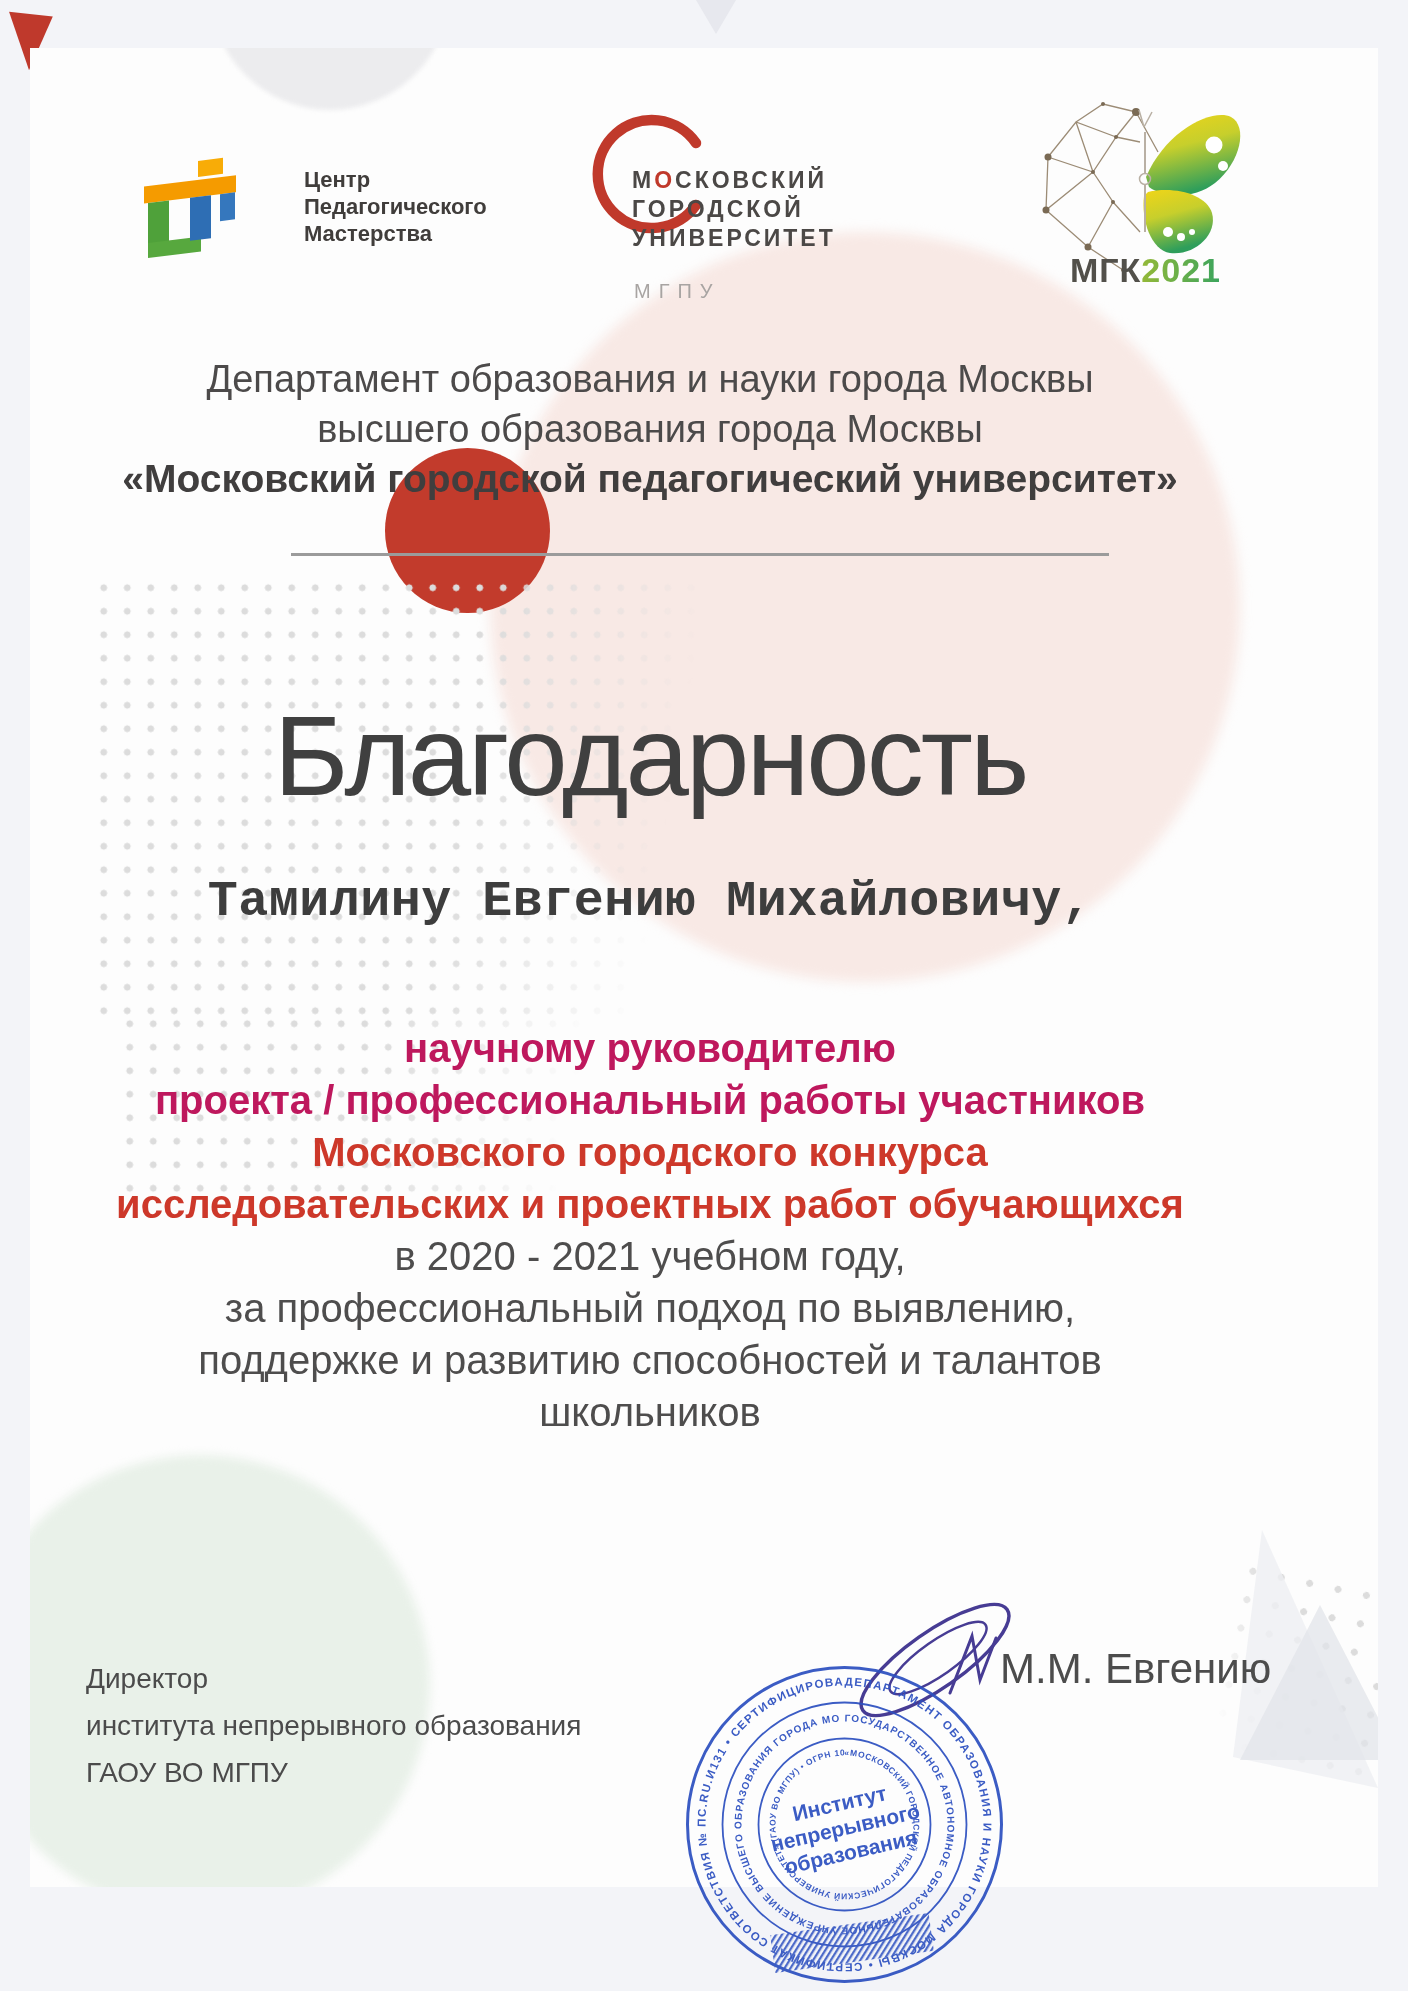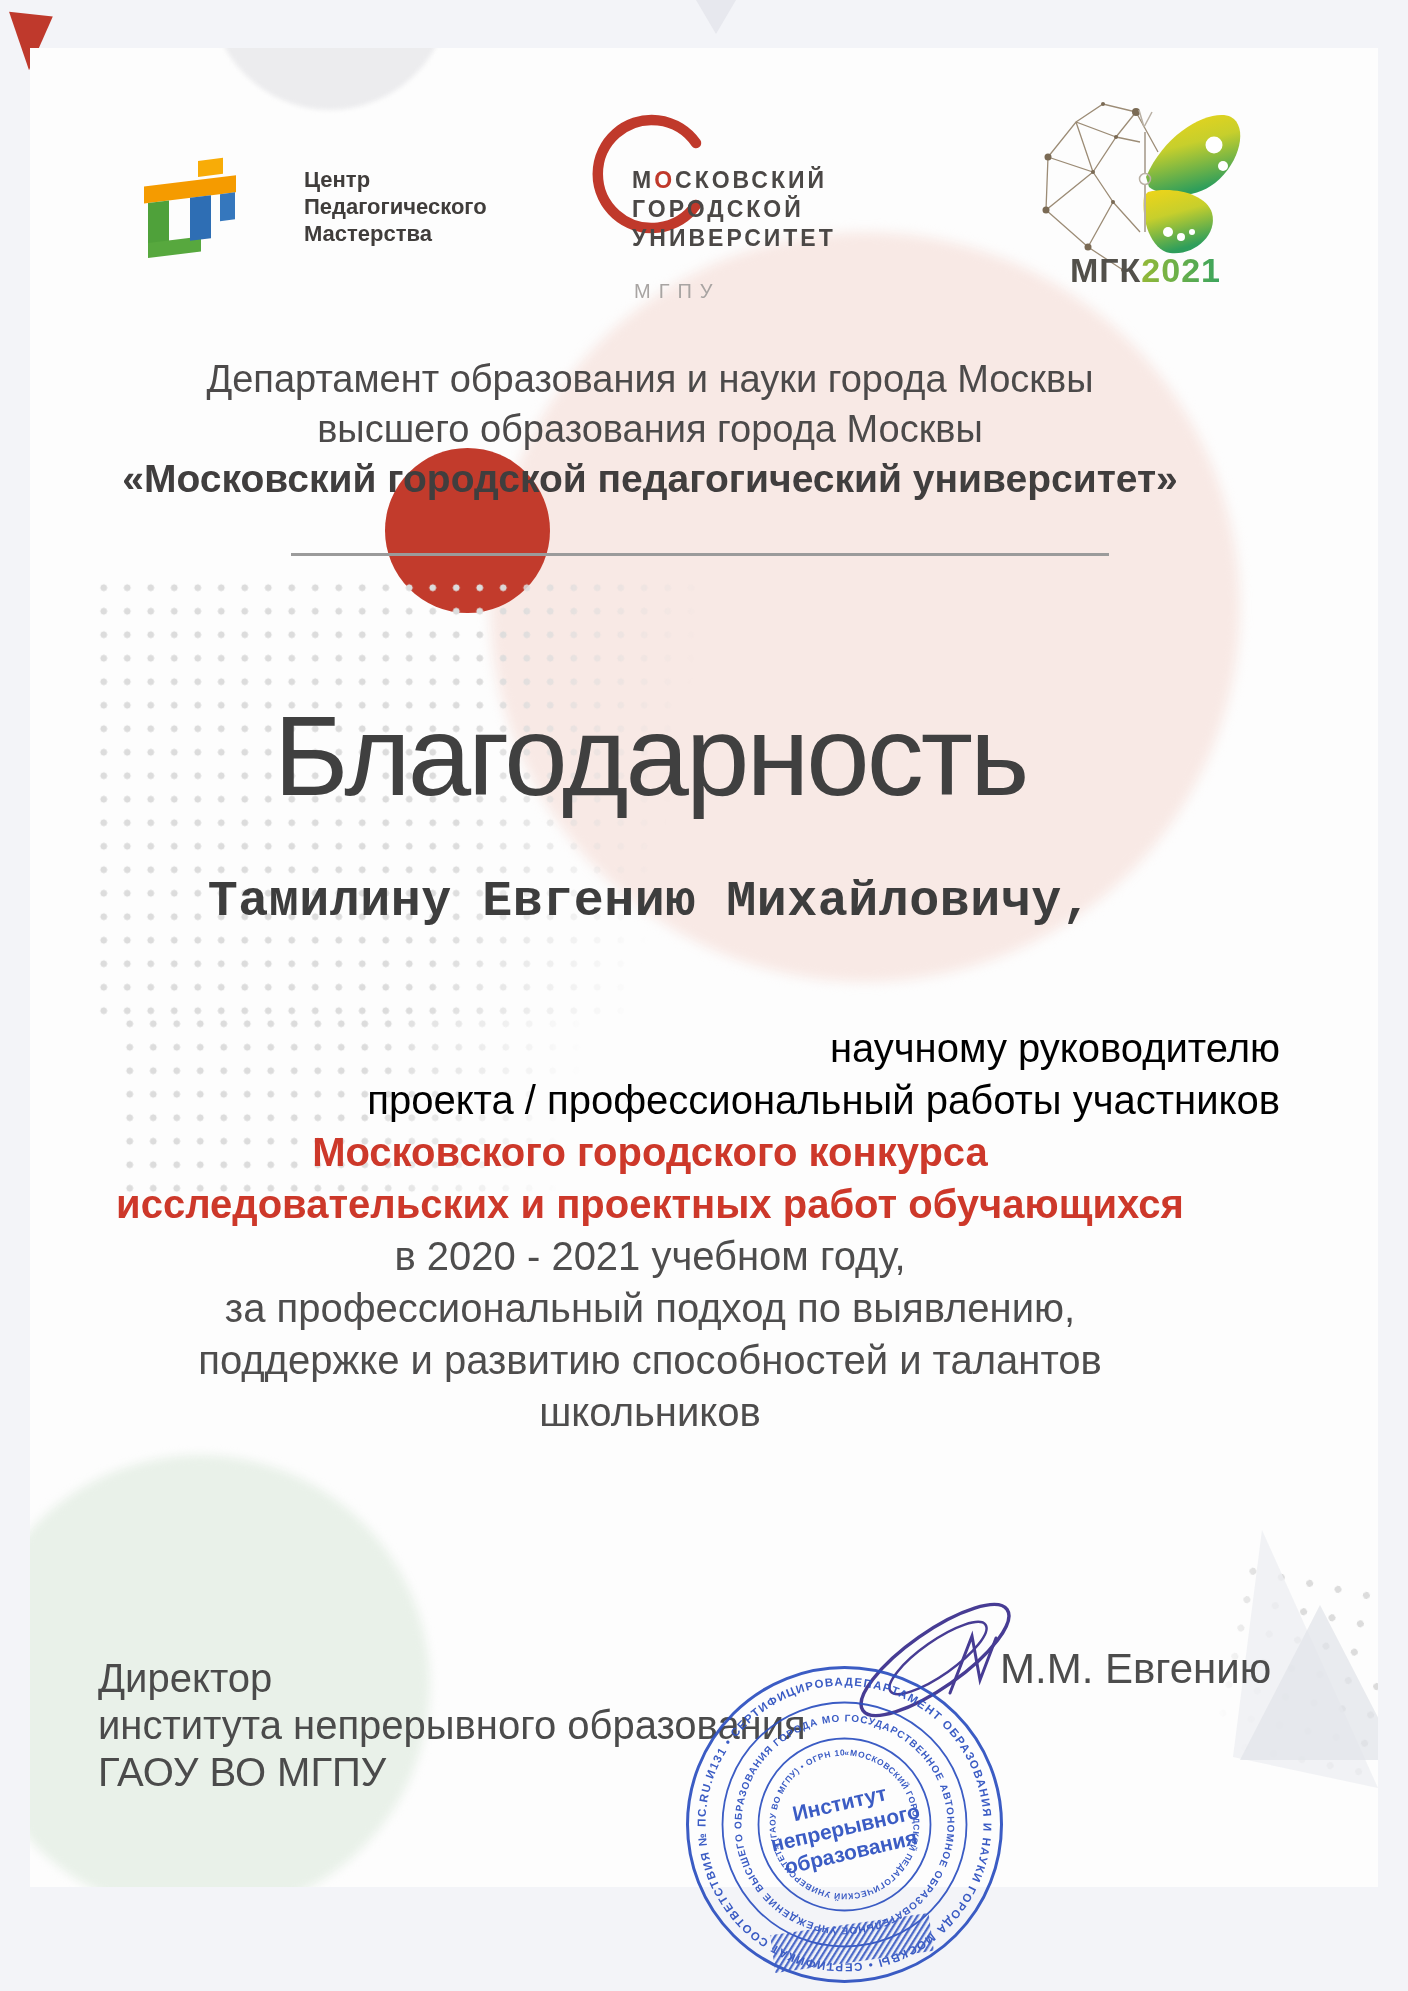--- a/index.html
+++ b/index.html
@@ -37,24 +37,24 @@
   .logo-mgpu-svg{position:absolute;left:530px;top:47px;width:330px;height:220px;}
   .logo-mgk-svg{position:absolute;left:988px;top:34px;width:265px;height:212px;}
 
   
   .centercol{position:absolute;left:-10px;width:1260px;text-align:center;}
   .header-block{top:306px;font-size:38px;line-height:50px;color:#4c4a4a;}
   .header-block .h-bold{font-weight:bold;font-size:39px;color:#403e3e;}
   .title{top:642px;font-size:114px;font-weight:normal;letter-spacing:-3px;color:#404040;}
   .recipient{top:825px;font-size:50px;font-weight:bold;color:#3d3d3d;letter-spacing:0.5px;font-family:Liberation Mono, monospace;}
   .body-block{top:974px;font-size:40px;line-height:52px;color:#4e4d4d;}
-  .body-block .b-bold{font-weight:normal;color:#000000;text-align:right;}
+  .body-block .b-bold{font-weight:bold;color:#be185d;}
   .body-block .b-red{font-weight:bold;color:#cd382a;}
 
-  .sig-block{position:absolute;left:56px;top:1607px;font-size:40px;line-height:47px;color:#4b4b4b;margin-left:12px;}
+  .sig-block{position:absolute;left:56px;top:1607px;font-size:28px;line-height:47px;color:#4b4b4b;}
   .sig-name{position:absolute;left:970px;top:1597px;font-size:42px;color:#4c4c4c;}
   .city{position:absolute;left:82px;top:1834px;width:1200px;text-align:center;font-size:44px;color:#585858;}
 
   .flourish-svg{position:absolute;left:830px;top:1598px;width:230px;height:125px;}
   .stamp-svg{position:absolute;left:672px;top:1652px;width:345px;height:345px;opacity:.93;}
 </style>
 </head>
 <body>
 
 <div id="page">

